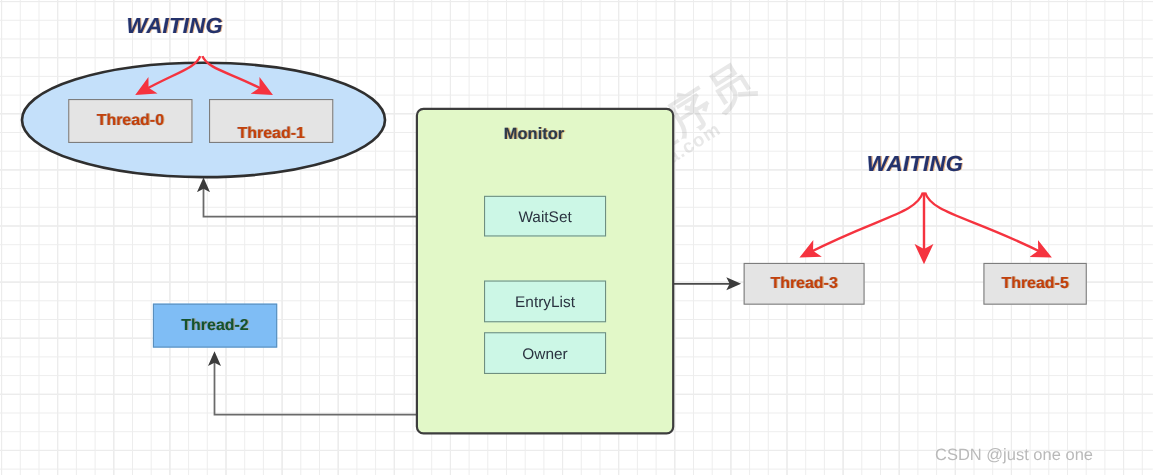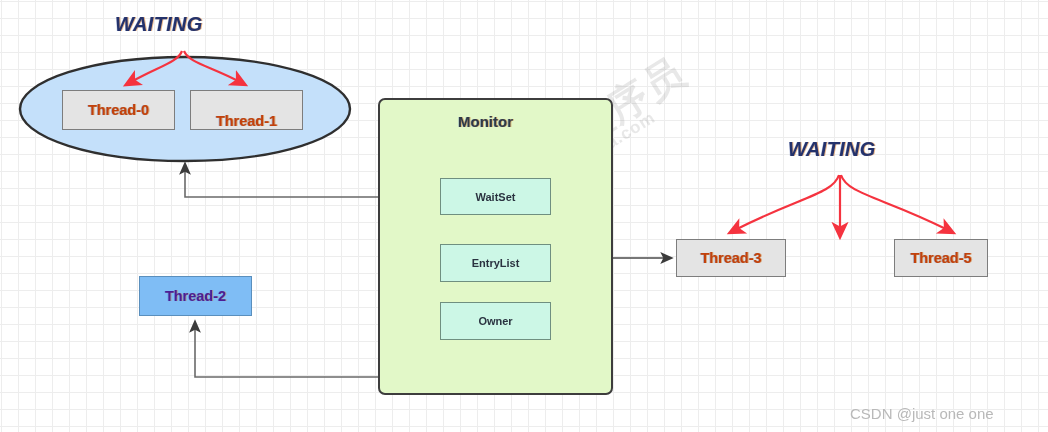--- a/index.html
+++ b/index.html
@@ -39,43 +39,43 @@
     background:#e4e4e4;
     border:1.5px solid #7d7d7d;
     color:#c2410c;
     font-weight:bold;
     font-size:14.5px;
     text-shadow:1px 0 0 rgba(205,125,50,.55), -0.7px 0 0 rgba(60,90,170,.35);
   }
   .thread-blue{
     background:#7fbdf5;
     border:1.5px solid #5a8fbd;
-    color:#4c1d95;
+    color:#14532d;
     font-weight:bold;
     font-size:14.5px;
     text-shadow:1px 0 0 rgba(205,125,50,.45), -0.7px 0 0 rgba(60,90,170,.3);
   }
   .monitor-box{
     background:#e2f8c8;
     border:2.2px solid #3d3d3d;
     border-radius:7px;
   }
   .monitor-title{
     position:absolute;
     font-weight:bold;font-size:15px;
     color:#2f3a47;
     text-shadow:1px 0 0 rgba(205,125,50,.55), -0.7px 0 0 rgba(60,90,170,.35);
     white-space:nowrap;
   }
   .inner-box{
     background:#ccf7e6;
     border:1.4px solid #6f8f80;
     color:#2a3340;
-    font-weight:bold;
-    font-size:11px;
+    font-weight:normal;
+    font-size:14px;
   }
   .watermark{
     position:absolute;
     color:rgba(120,120,120,.17);
     font-weight:bold;
     white-space:nowrap;
     pointer-events:none;
     user-select:none;
   }
   .wm-cn{font-size:40px;transform:rotate(-32deg);letter-spacing:2px;}
@@ -136,21 +136,21 @@
   <div class="node thread-box" style="left:190px;top:90px;width:113px;height:40px;align-items:flex-end;">
     <span>Thread-1</span>
   </div>
 
   <div class="node monitor-box" style="left:378px;top:98px;width:235px;height:297px;"></div>
   <div class="monitor-title" style="left:458px;top:113px;">Monitor</div>
 
   <div class="node inner-box" style="left:440px;top:178px;width:111px;height:37px;">
     <span>WaitSet</span>
   </div>
-  <div class="node inner-box" style="left:440px;top:244px;width:111px;height:38px;">
+  <div class="node inner-box" style="left:440px;top:255px;width:111px;height:38px;">
     <span>EntryList</span>
   </div>
   <div class="node inner-box" style="left:440px;top:302px;width:111px;height:38px;">
     <span>Owner</span>
   </div>
 
   <div class="node thread-blue" style="left:139px;top:276px;width:113px;height:40px;">
     <span>Thread-2</span>
   </div>
 

